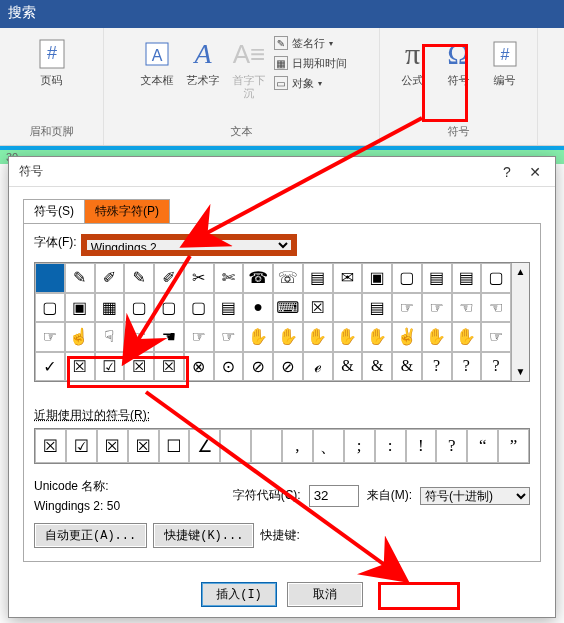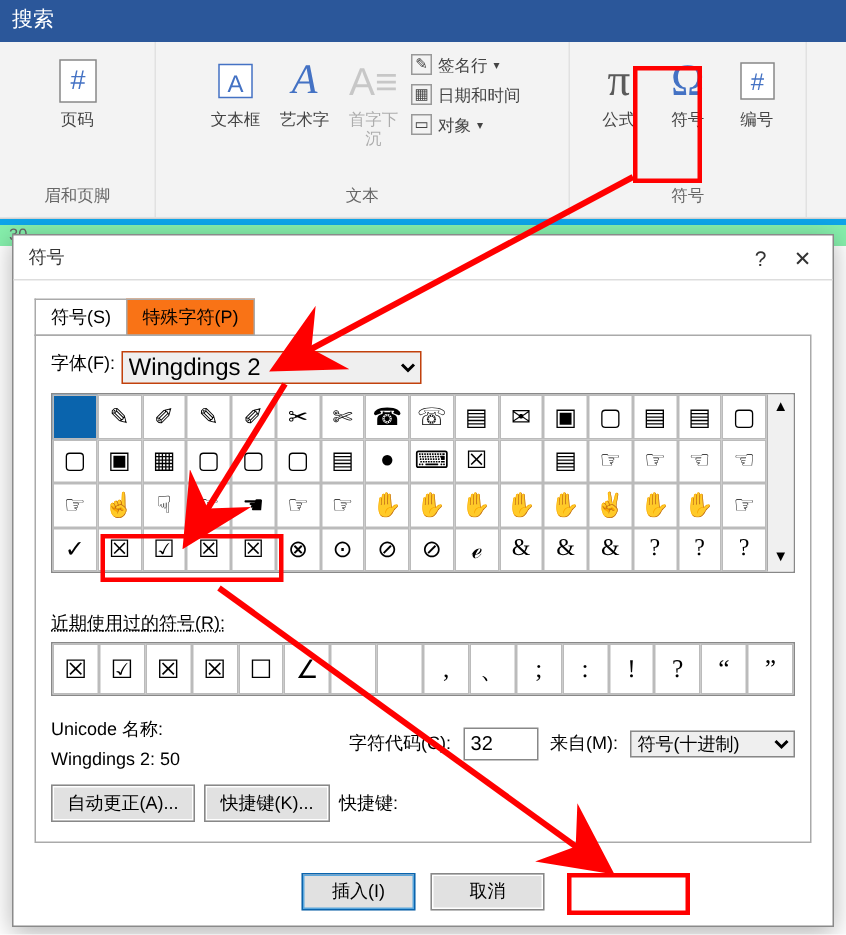--- a/index.html
+++ b/index.html
@@ -23,36 +23,36 @@
   .dlg-title { height: 30px; display:flex; align-items:center; padding: 0 6px 0 10px; font-size:12px; color:#333; border-bottom:1px solid #ddd; }
   .dlg-title .sp { flex:1; }
   .dlg-title .wbtn { width:28px; text-align:center; font-size:14px; cursor:pointer; }
   .dlg-body { padding: 12px 14px 10px; flex:1; display:flex; flex-direction:column; }
   .tabs { display:flex; }
   .tab { border:1px solid #aaa; background:#fff; padding:3px 10px; font-size:12px; margin-bottom:-1px; cursor:pointer; }
   .tab:first-child { border-right:none; }
   .tab.inactive { background:#f97316; border-bottom:1px solid #aaa; }
   .tab-panel { border:1px solid #aaa; padding:10px; flex:1; display:flex; flex-direction:column; }
   .font-row { display:flex; align-items:flex-start; gap:4px; margin-bottom:6px; }
-  .font-row select { width: 200px; height:22px; font-size:16px; border:1px solid #c2410c; }
+  .font-row select { width: 216px; height:22px; font-size:12px; border:6px solid #c2410c; }
   .grid-wrap { border:1px solid #888; height:120px; display:flex; }
   .grid { flex:1; display:grid; grid-template-columns: repeat(16, 1fr); grid-template-rows: repeat(4, 1fr); }
   .grid .cell { border:0.5px solid #bbb; display:flex; align-items:center; justify-content:center; font-size:16px; font-family: serif; cursor:pointer; overflow:hidden; }
   .grid .cell.sel { background:#0a64ad; color:#fff; }
   .vscroll { width:18px; background:#f0f0f0; border-left:1px solid #aaa; display:flex; flex-direction:column; align-items:center; justify-content:space-between; }
   .vscroll .arr { height:18px; line-height:18px; font-size:10px; cursor:pointer; }
   .recent-label { margin-top:25px; font-size:12px; text-decoration:underline dotted; }
   .recent-grid { border:1px solid #888; height:36px; display:grid; grid-template-columns: repeat(16,1fr); margin-top:4px;}
   .recent-grid .cell { border:0.5px solid #bbb; display:flex; align-items:center; justify-content:center; font-size:17px; font-family:serif; cursor:pointer; }
   .info-row { display:flex; align-items:center; margin-top:14px; gap:8px; font-size:12px;}
   .info-row .col { display:flex; flex-direction:column; gap:4px;}
   .info-row input[type=text]{ width:50px; height:22px; border:1px solid #888; padding:0 4px;}
   .info-row select { height:18px; border:1px solid #888; font-size:12px;}
   .btn-row { display:flex; gap:6px; margin-top:10px;}
-  .pbtn { border:1px solid #888; background:#e1e1e1; padding:3px 10px; font-size:12px; box-shadow: inset 0 0 0 1px #fff; cursor:pointer;}
+  .pbtn { border:1px solid #888; background:#e1e1e1; padding:3px 10px; font-size:12px; box-shadow: inset 0 0 0 1px #fff; cursor:pointer;font-family:Liberation Mono, monospace;}
   .dlg-footer { display:flex; justify-content:center; gap:10px; padding:10px 14px;}
   .dlg-footer .pbtn { width:76px; text-align:center;}
   .dlg-footer .pbtn.primary { border:1px solid #0a64ad; box-shadow:inset 0 0 0 1px #5aa7dd; }
 </style>
 </head>
 <body>
 
 <div class="titlebar">
   <span>搜索</span>
 </div>

